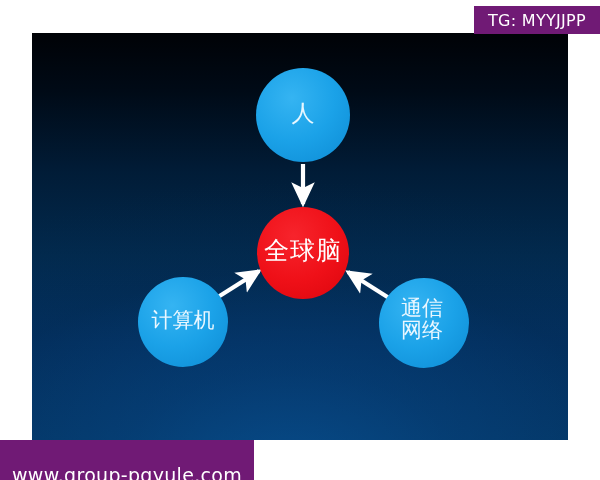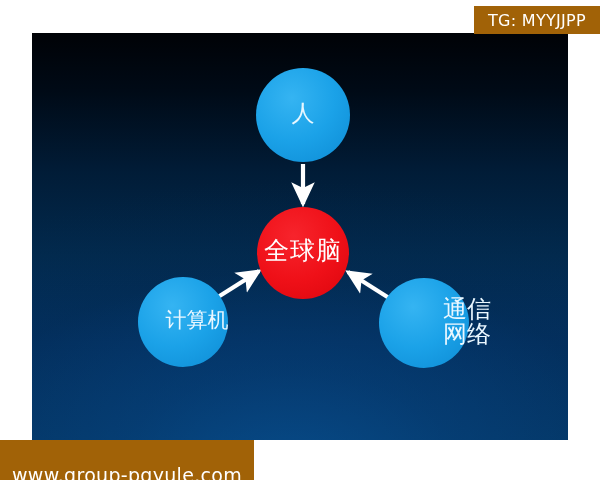--- a/index.html
+++ b/index.html
@@ -12,21 +12,21 @@
     width: 600px;
     height: 480px;
     position: relative;
     overflow: hidden;
     font-family: "DejaVu Sans", "Liberation Sans", sans-serif;
   }
 
   
   .badge {
     position: absolute;
-    background: #a16207;
+    background: #701a75;
     color: #ffffff;
     font-family: "DejaVu Sans", "Liberation Sans", sans-serif;
     white-space: nowrap;
     display: flex;
     align-items: center;
     justify-content: center;
     letter-spacing: 0.3px;
   }
   #tg-badge {
     top: 6px;
@@ -99,33 +99,32 @@
   #label-brain {
     left: 209px;
     top: 205px;
     width: 124px;
     font-size: 25px;
     font-weight: 400;
     color: #ffffff;
     letter-spacing: 1px;
   }
   #label-computer {
-    left: 115px;
+    left: 101px;
     top: 276px;
     width: 100px;
     font-size: 21px;
     color: #eaf7ff;
   }
   #label-network {
-    left: 359px;
+    left: 340px;
     top: 264px;
     width: 100px;
-    font-size: 24px;
+    font-size: 21px;
     color: #eaf7ff;
-    text-align: right;
   }
 </style>
 </head>
 <body>
 
 <div id="slide-panel">
 
   <svg id="diagram-svg" viewBox="0 0 536 407" xmlns="http://www.w3.org/2000/svg">
     <defs>
       <marker id="arrowhead-white" markerWidth="6" markerHeight="6" refX="5.2" refY="3" orient="auto" markerUnits="strokeWidth">

